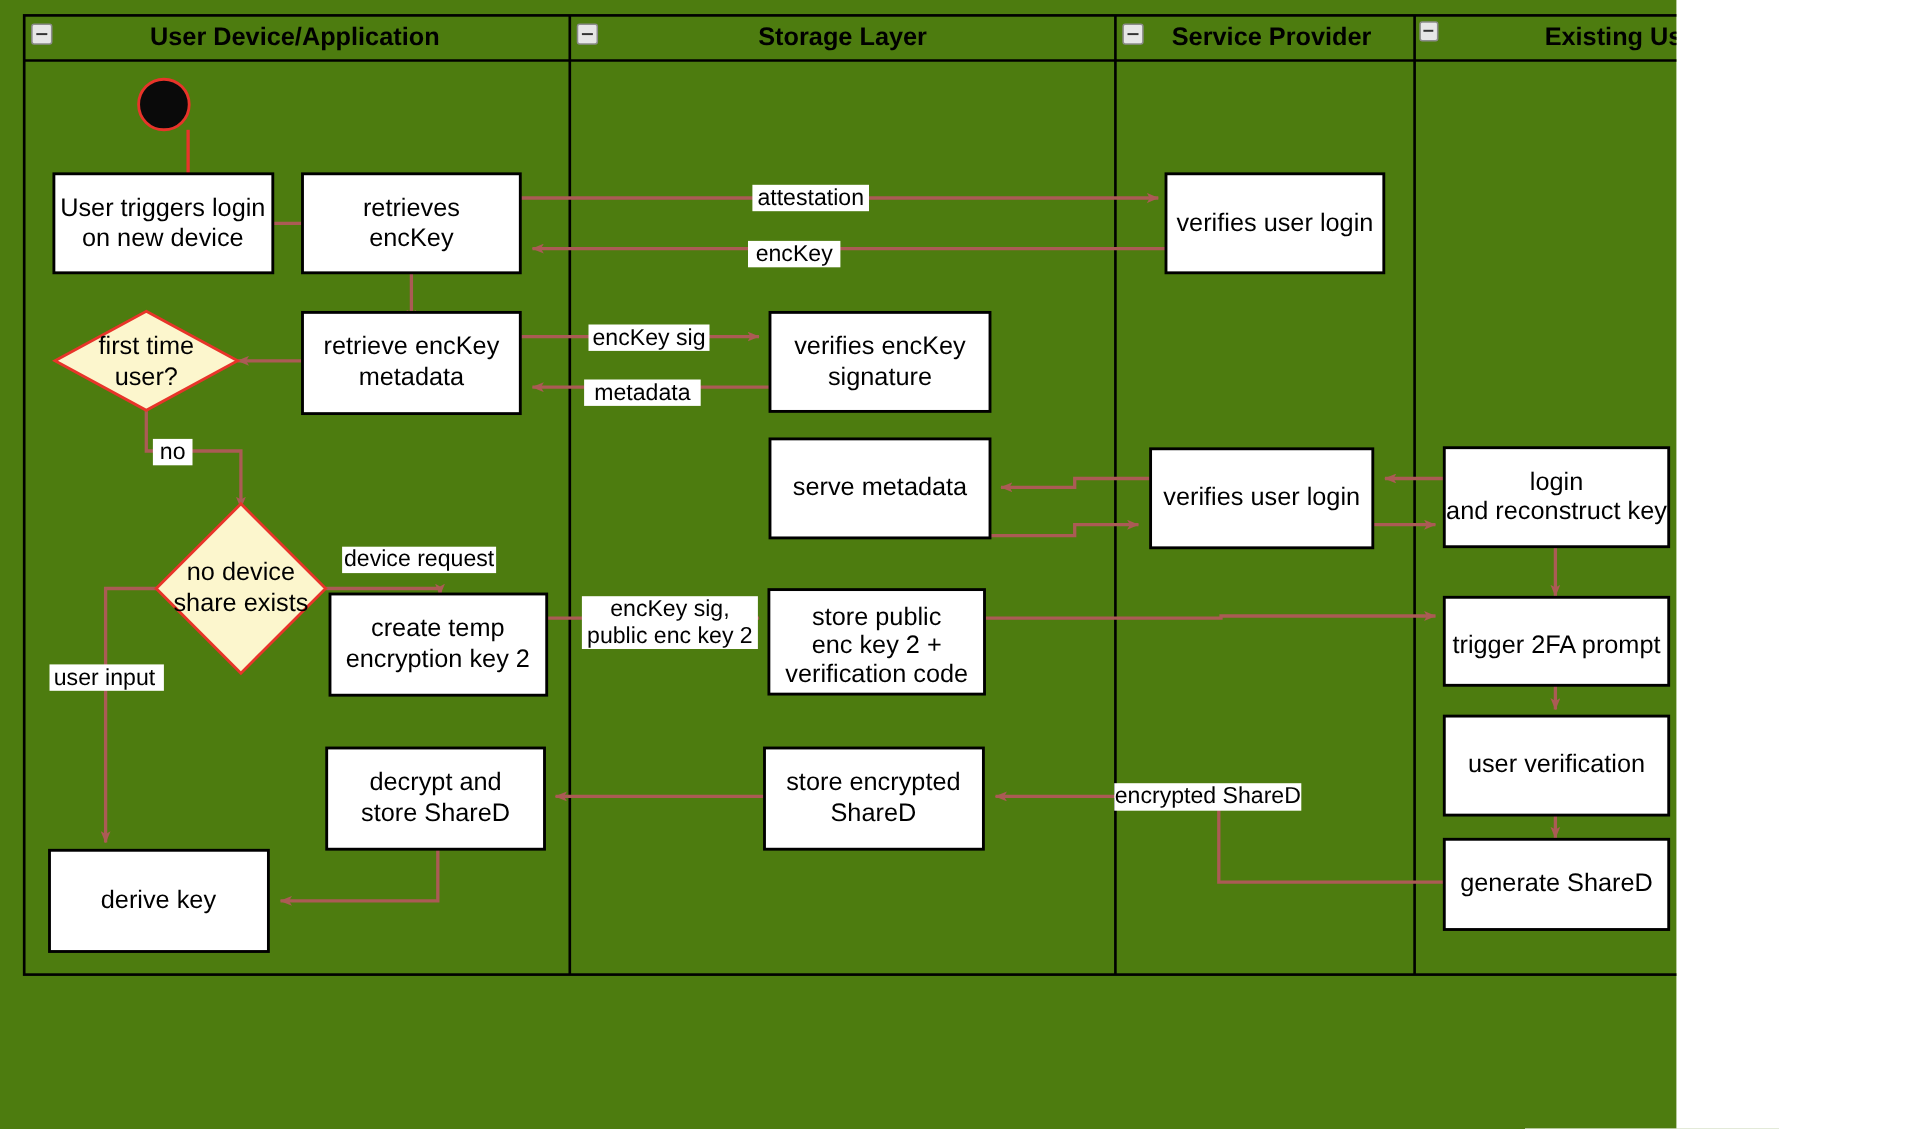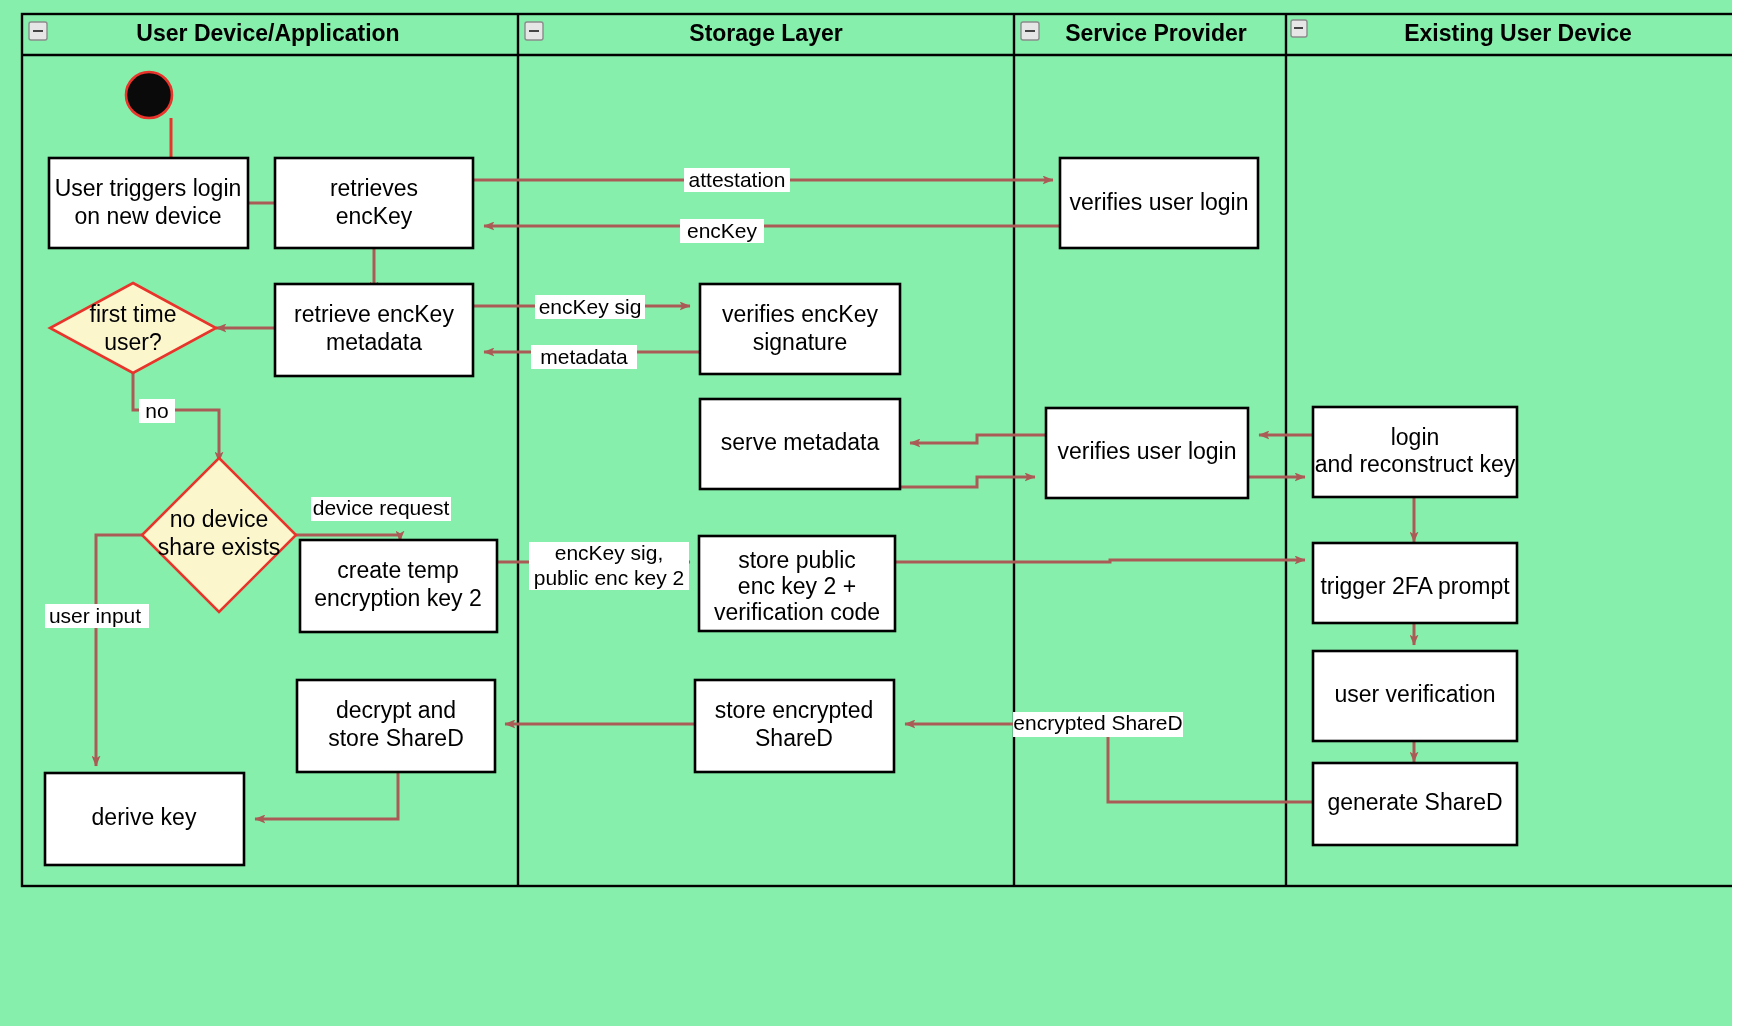--- a/index.html
+++ b/index.html
@@ -5,23 +5,23 @@
   html, body {
     margin: 0;
     padding: 0;
     background: #ffffff;
   }
   body {
     font-family: "Liberation Sans", sans-serif;
   }
   #stage {
     position: relative;
-    width: 1732px;
+    width: 1524px;
     height: 1026px;
-    background: #86efac;
+    background: #4d7c0f;
     overflow: hidden;
   }
   #diagram-svg {
     position: absolute;
     left: 0;
     top: 0;
     width: 1756px;
     height: 1026px;
   }
   .lane-header-text {

